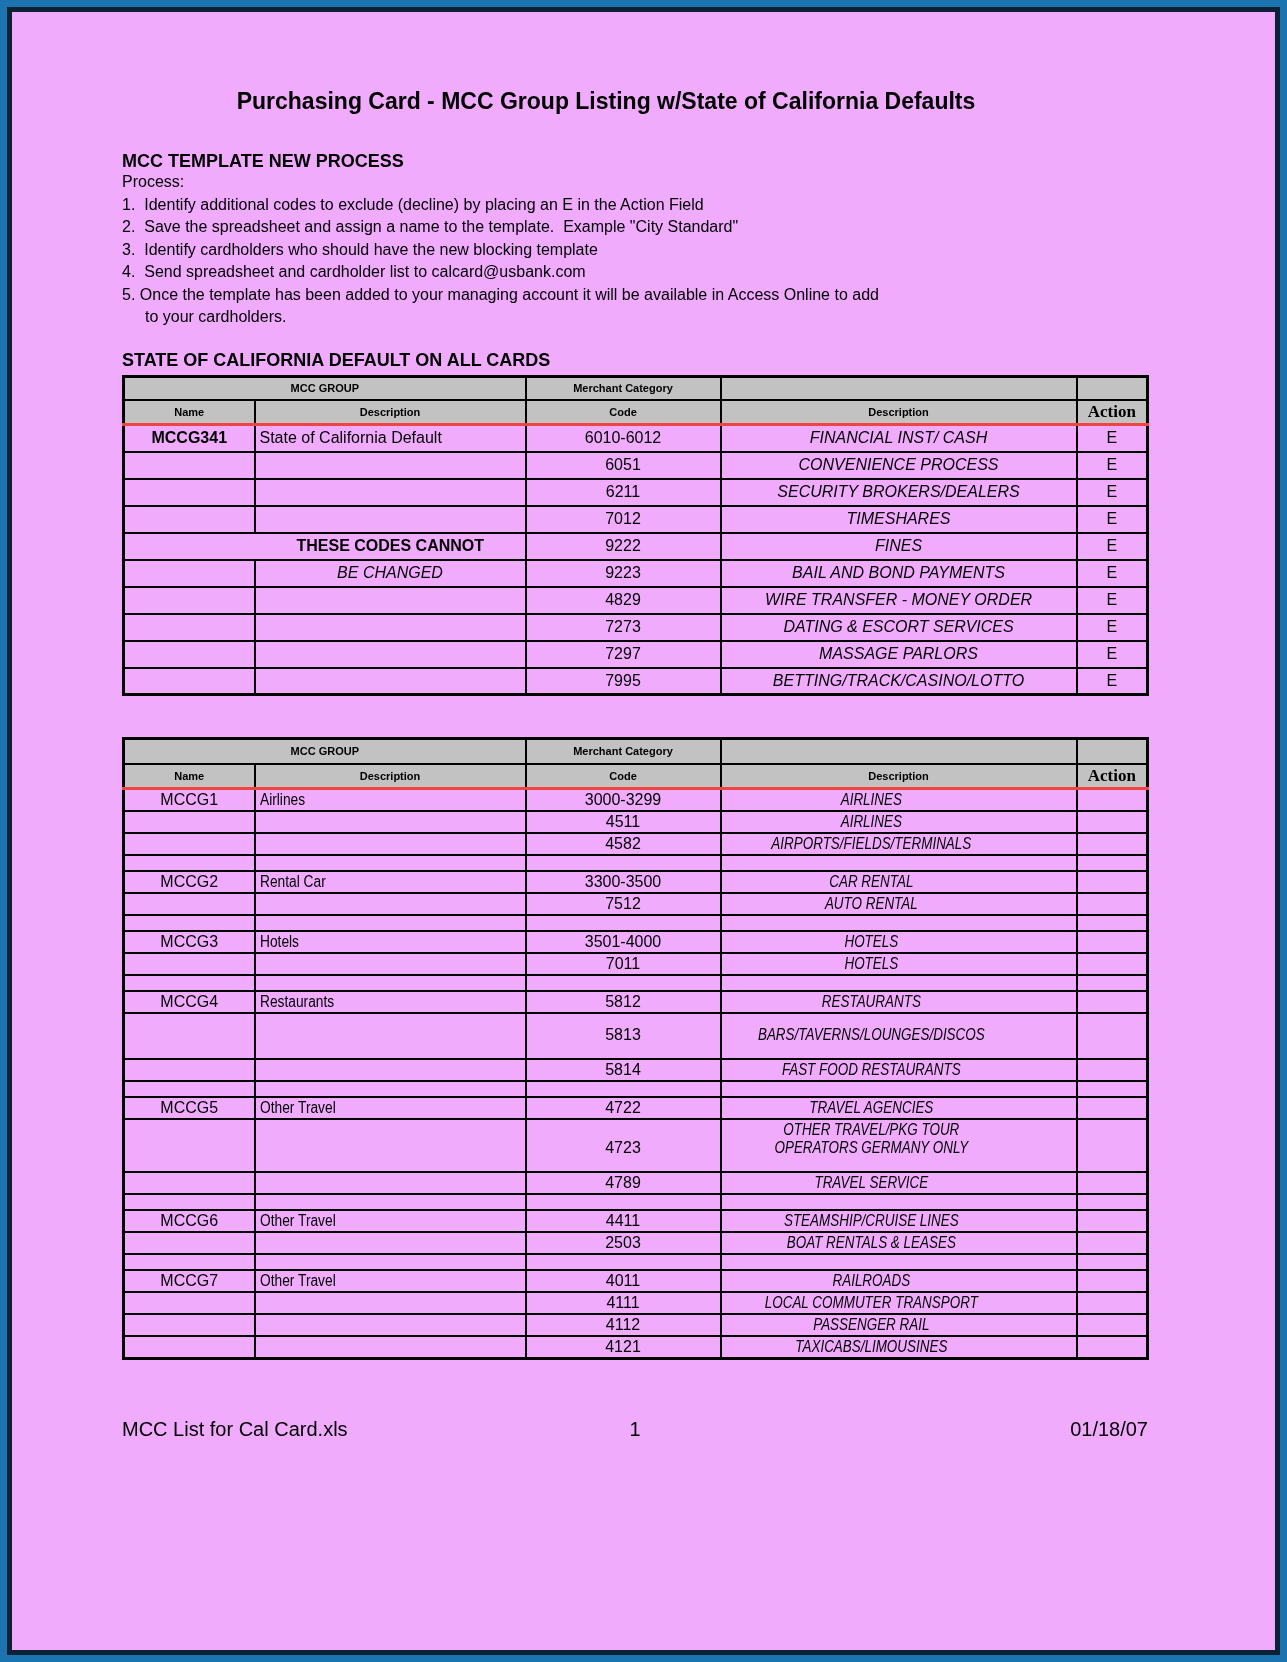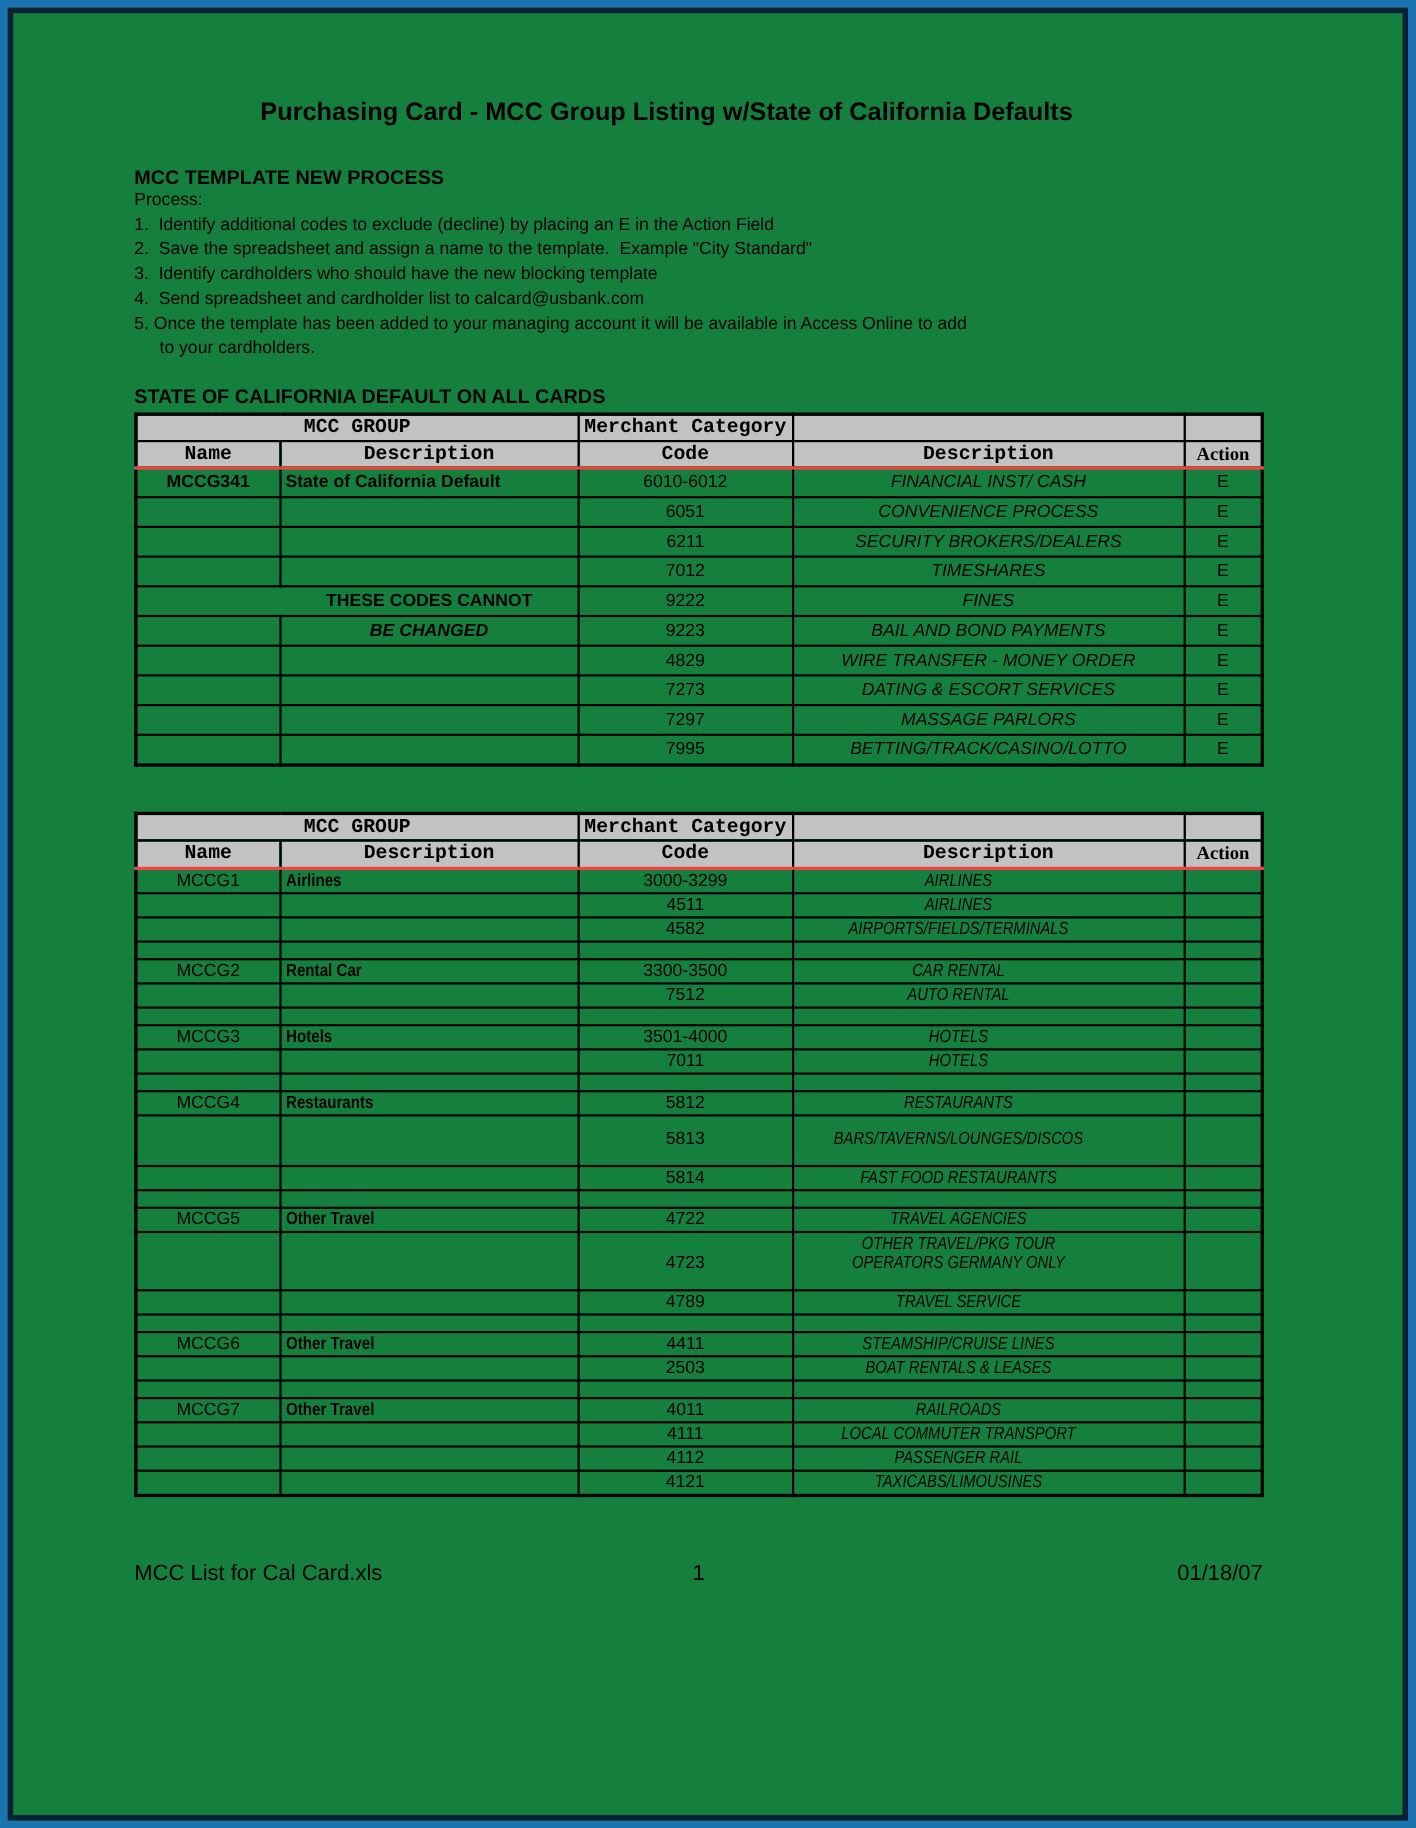--- a/index.html
+++ b/index.html
@@ -2,21 +2,21 @@
 <html><head>
 <meta charset="utf-8">
 <style>
   html,body { margin:0; padding:0; background:#1b74af; }
   .frame {
     width:1287px; height:1662px; box-sizing:border-box;
     background:#1b74af; padding:7px;
   }
   .page {
     width:100%; height:100%; box-sizing:border-box;
-    background:#15803d; border:5px solid #0c2134;
+    background:#f0abfc; border:5px solid #0c2134;
     padding:0 127px 0 110px;
     font-family:"Liberation Sans", sans-serif; color:#000;
     overflow:hidden;
   }
   .title {
     margin:76px 58px 0 0;
     font-size:23px; font-weight:bold; text-align:center;
     line-height:27px;
   }
   .sec-head { font-size:18px; font-weight:bold; line-height:20px; }
@@ -27,36 +27,36 @@
 
   table {
     border-collapse:collapse; table-layout:fixed;
     width:1026px; border:3px solid #000;
   }
   col.c1{width:131px} col.c2{width:271px} col.c3{width:195px} col.c4{width:356px} col.c5{width:71px}
   th, td {
     border:2px solid #000; font-size:16px; padding:1px 4px;
     overflow:hidden; vertical-align:middle;
   }
-  thead th { background:#c2c2c2; font-weight:bold; font-size:18px;font-family:Liberation Mono, monospace; }
+  thead th { background:#c2c2c2; font-weight:bold; font-size:11px; }
   thead tr:last-child th { border-bottom:3px solid #ef4444;text-align:center; }
   .h-l { text-align:left; }
   .h-c { text-align:center; }
   .h-action { font-family:"Liberation Serif", serif; font-size:17px; }
 
   #table1 thead tr { height:24px; }
   #table1 tbody tr { height:27px; }
   #table2 thead tr { height:25px; }
   #table2 tbody tr { height:16px; }
   #table2 tbody tr.tall { height:46px; }
   tr.tall td { vertical-align:bottom; padding-bottom:14px; }
 
   .c-name  { text-align:center; }
   .bld     { font-weight:bold; }
-  .c-group { text-align:left; font-weight:bold;margin-left:15px; }
+  .c-group { text-align:left; font-weight:normal;margin-left:15px; }
   .c-group.bic { text-align:center; font-style:italic; }
   .c-span  { text-align:center; font-weight:bold; padding-left:135px; }
   .c-code  { text-align:center; }
   .c-desc  { text-align:center;font-style:italic; }
   .c-action{ text-align:center; }
   .c-desc .nr { display:block; transform:scaleX(.84); transform-origin:0 50%; white-space:nowrap; }
   .c-group .nr { display:inline-block; transform:scaleX(.86); transform-origin:0 50%; white-space:nowrap; }
 
   .table-gap { height:41px; }
   .footer {

